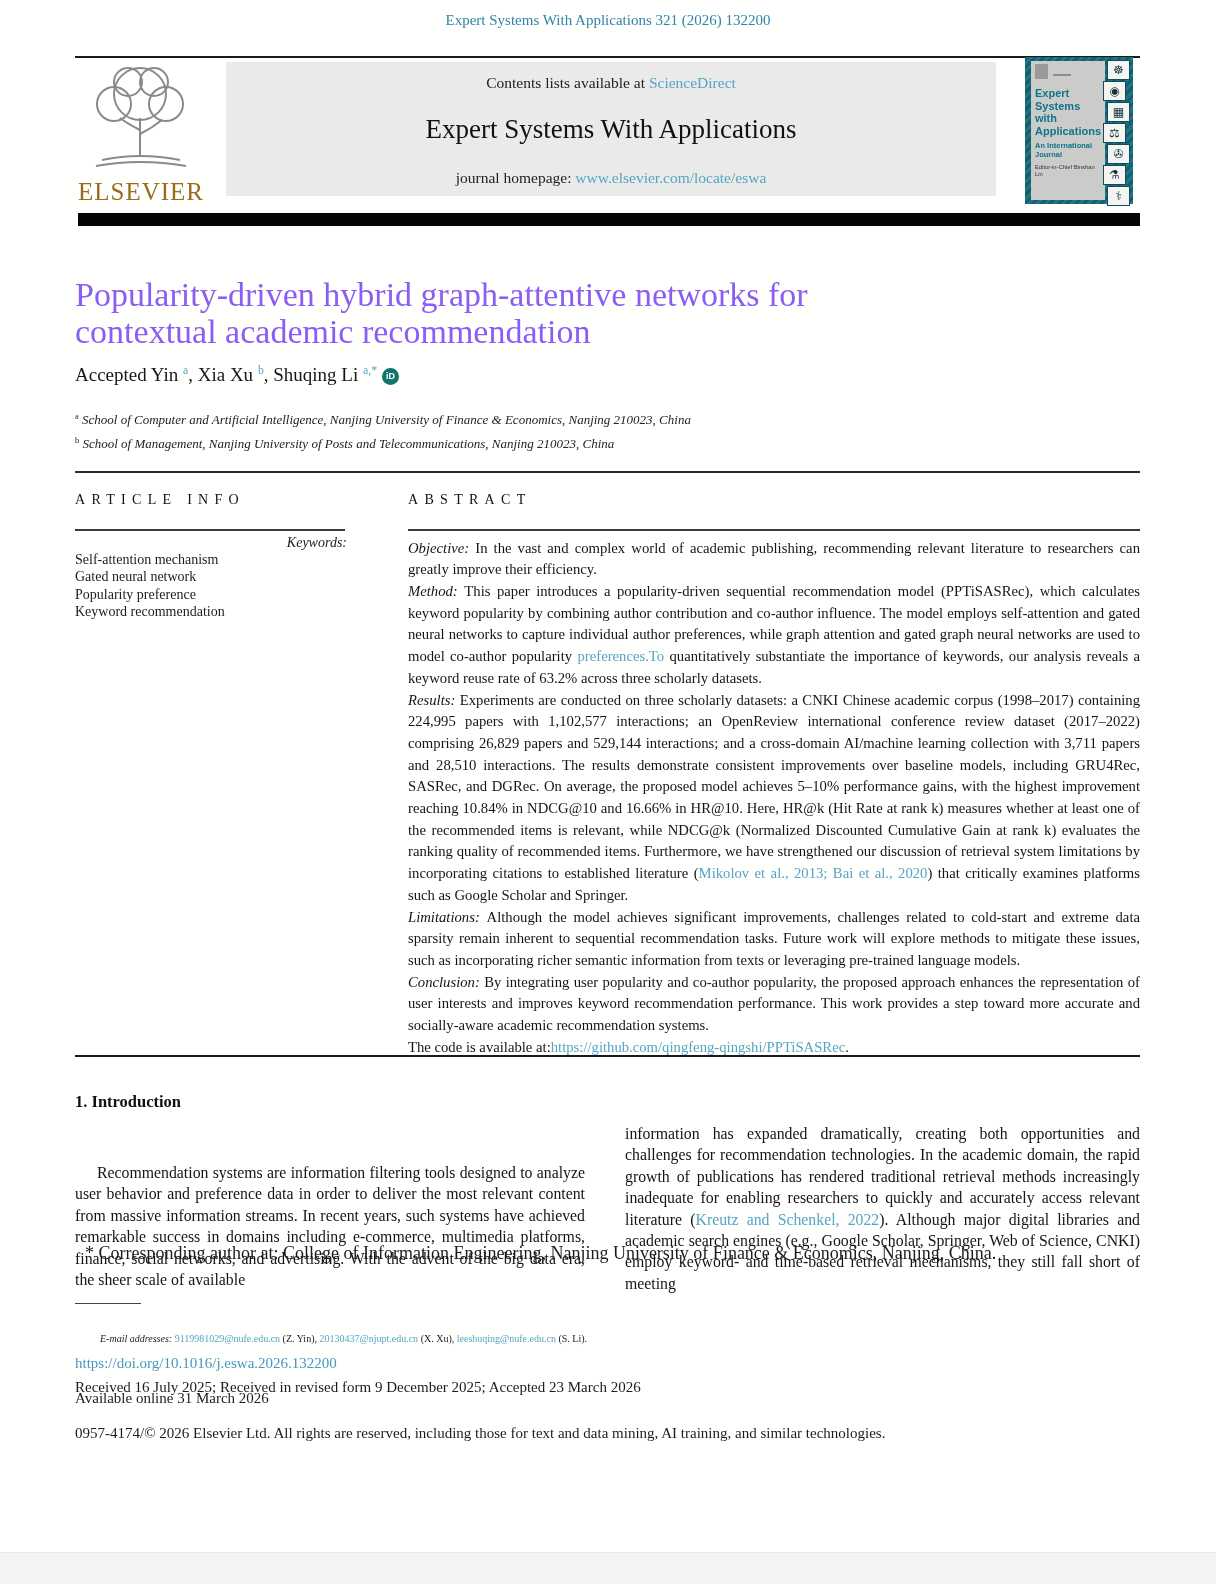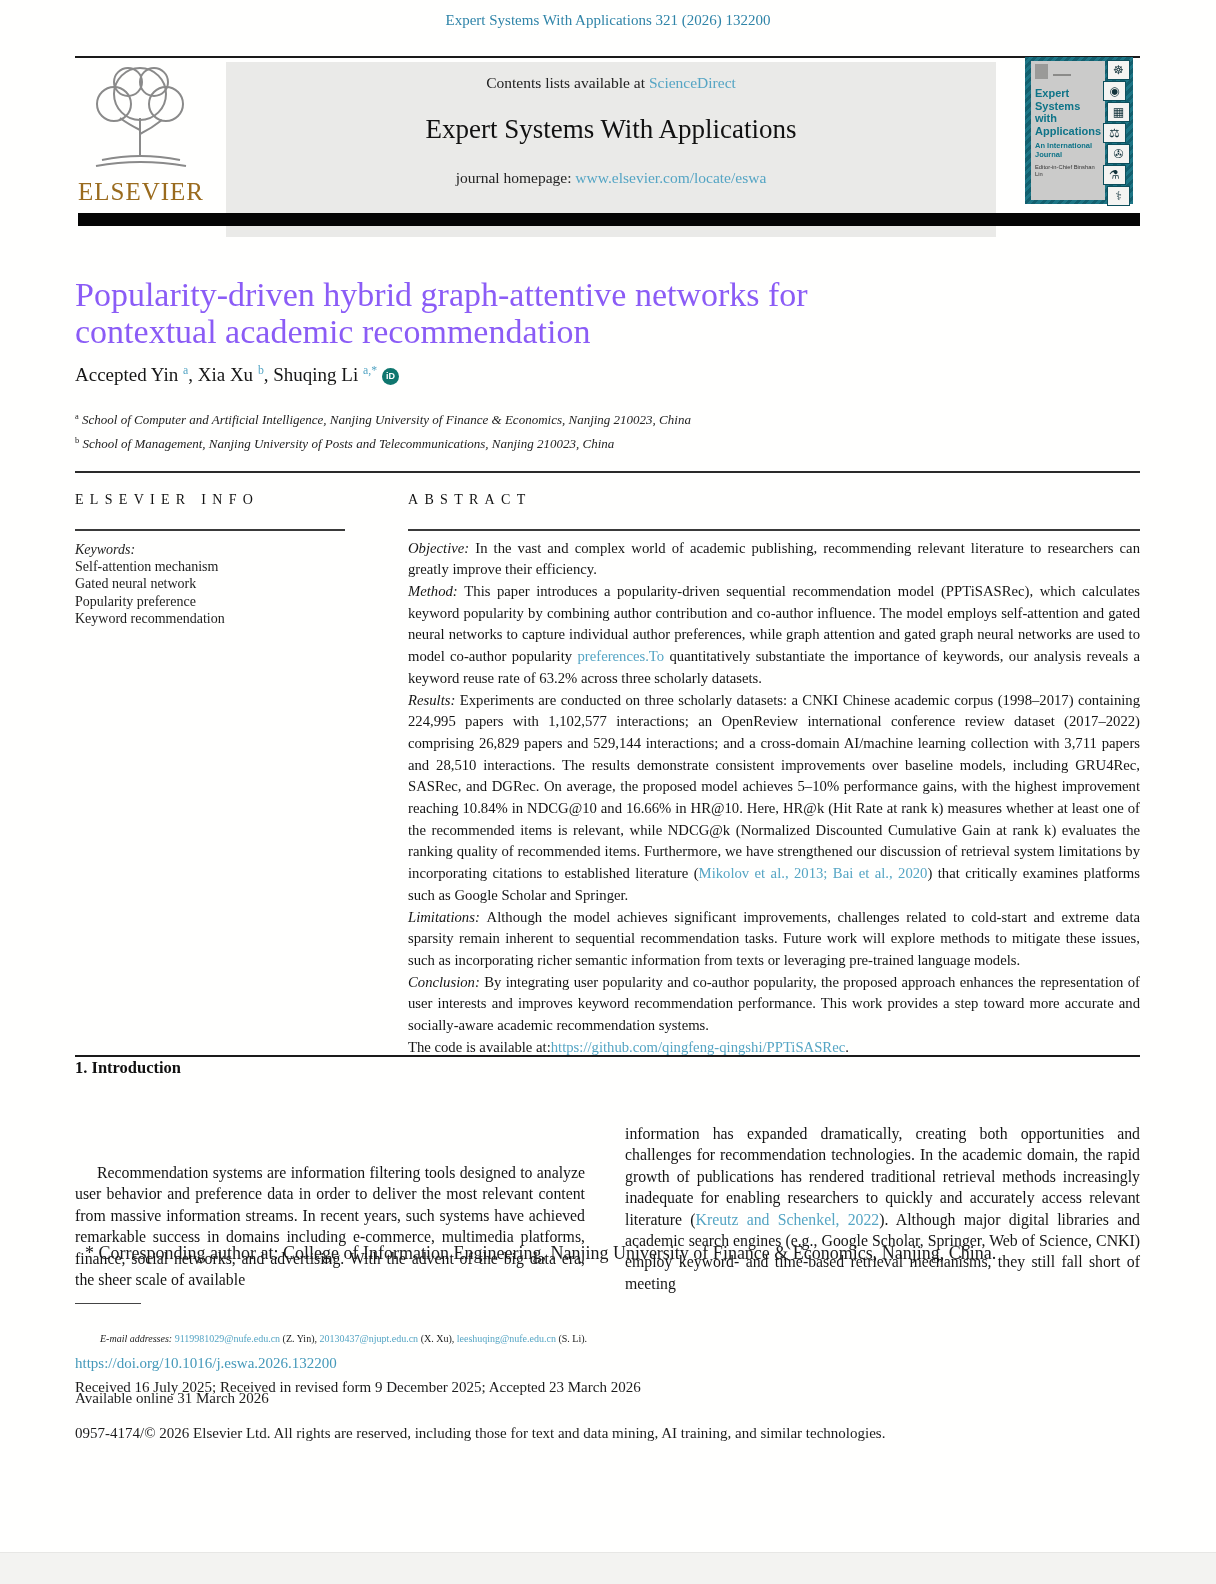--- a/index.html
+++ b/index.html
@@ -13,21 +13,21 @@
   .seg-sup{font-size:0.62em;vertical-align:super;color:#55a5c4;}
   .just{text-align:justify;margin-top:30px;}
 
   
   .citation{left:0;top:12px;width:1216px;text-align:center;font-size:15px;color:#2f84a8;}
 
   
   .band-topline{left:75px;top:56px;width:1065px;height:2px;background:#1a1a1a;}
   .elsevier-block{left:78px;top:60px;width:140px;height:146px;}
   .elsevier-word{position:absolute;left:0;top:118px;width:140px;font-size:25px;letter-spacing:1px;color:#9a6b1e;font-variant:small-caps;font-family:"Liberation Serif",serif;}
-  .graybox{left:226px;top:62px;width:770px;height:175px;background:#eaeae8;text-align:center;}
+  .graybox{left:226px;top:62px;width:770px;height:134px;background:#eaeae8;text-align:center;}
   .contents-line{margin-top:12px;font-size:15.5px;color:#222;}
   .journal-title{margin-top:22px;font-size:27px;color:#111;}
   .homepage-line{margin-top:24px;font-size:15.5px;color:#222;}
 
   
   .cover{left:1025px;top:57px;width:108px;height:147px;background:repeating-linear-gradient(135deg,#135f6e 0px,#135f6e 3px,#1d7585 3px,#1d7585 6px);}
   .cover-panel{position:absolute;left:6px;top:4px;width:74px;height:139px;background:#cbcbca;padding:3px 4px;box-sizing:border-box;}
   .cover-minilogo{width:13px;height:15px;background:#9a9a98;display:inline-block;}
   .cover-miniline{display:inline-block;width:18px;height:2px;background:#8b8b89;margin-left:5px;vertical-align:middle;}
   .cover-title{margin-top:4px;font-family:"Liberation Sans",sans-serif;font-weight:bold;font-size:11px;line-height:12.5px;color:#0e7488;}
@@ -48,28 +48,28 @@
   .affil .aff-txt{font-style:italic;}
 
   
   .rule{background:#3a3a3a;height:1.6px;}
   .sec-topline{left:75px;top:471px;width:1065px;height:1.8px;background:#2a2a2a;}
   .ai-head,.ab-head{font-size:14px;letter-spacing:0.45em;color:#111;}
   .ai-col{left:75px;top:492px;width:272px;}
   .ab-col{left:408px;top:492px;width:732px;}
   .ai-rule{margin-top:21px;width:270px;}
   .ab-rule{margin-top:21px;width:732px;}
-  .kw-label{margin-top:11px;font-size:14px;font-style:italic;}
+  .kw-label{margin-top:4px;font-size:14px;font-style:italic;text-align:right;}
   .kw-item{font-size:14px;line-height:17.5px;}
   .abstract-body{margin-top:7px;font-size:14.7px;line-height:21.7px;color:#141414;}
   .abstract-body p{margin:0;}
   .sec-botline{left:75px;top:1055px;width:1065px;height:2px;background:#1a1a1a;}
 
   
-  .intro-head{left:75px;top:1058px;width:400px;font-size:16.5px;font-weight:bold;color:#101010;}
+  .intro-head{left:75px;top:1092px;width:400px;font-size:16.5px;font-weight:bold;color:#101010;}
   .col-left{left:75px;top:1132px;width:510px;font-size:15.8px;line-height:21.4px;color:#141414;}
   .col-left .indent{text-indent:22px;}
   .col-right{left:625px;top:1093px;width:515px;font-size:15.8px;line-height:21.4px;color:#141414;}
 
   
   .fn-rule{left:75px;top:1303px;width:66px;height:1.4px;background:#444;}
   .fn1{left:85px;top:1243px;width:1000px;font-size:18px;color:#1b1b1b;}
   .fn2{left:100px;top:1333px;width:1000px;font-size:10px;color:#1b1b1b;}
   .doi{left:75px;top:1355px;width:700px;font-size:15px;color:#4599ba;}
   .received{left:75px;top:1379px;width:1000px;font-size:15px;}
@@ -144,21 +144,21 @@
   </div>
 
   <div class="abs affil">
     <div><span class="aff-sup">a</span><span class="aff-txt"> School of Computer and Artificial Intelligence, Nanjing University of Finance &amp; Economics, Nanjing 210023, China</span></div>
     <div><span class="aff-sup">b</span><span class="aff-txt"> School of Management, Nanjing University of Posts and Telecommunications, Nanjing 210023, China</span></div>
   </div>
 
   <div class="abs sec-topline"></div>
 
   <div class="abs ai-col">
-    <div class="ai-head">ELSEVIER INFO</div>
+    <div class="ai-head">ARTICLE INFO</div>
     <div class="rule ai-rule"></div>
     <div class="kw-label">Keywords:</div>
     <div class="kw-item">Self-attention mechanism</div>
     <div class="kw-item">Gated neural network</div>
     <div class="kw-item">Popularity preference</div>
     <div class="kw-item">Keyword recommendation</div>
   </div>
 
   <div class="abs ab-col">
     <div class="ab-head">ABSTRACT</div>

